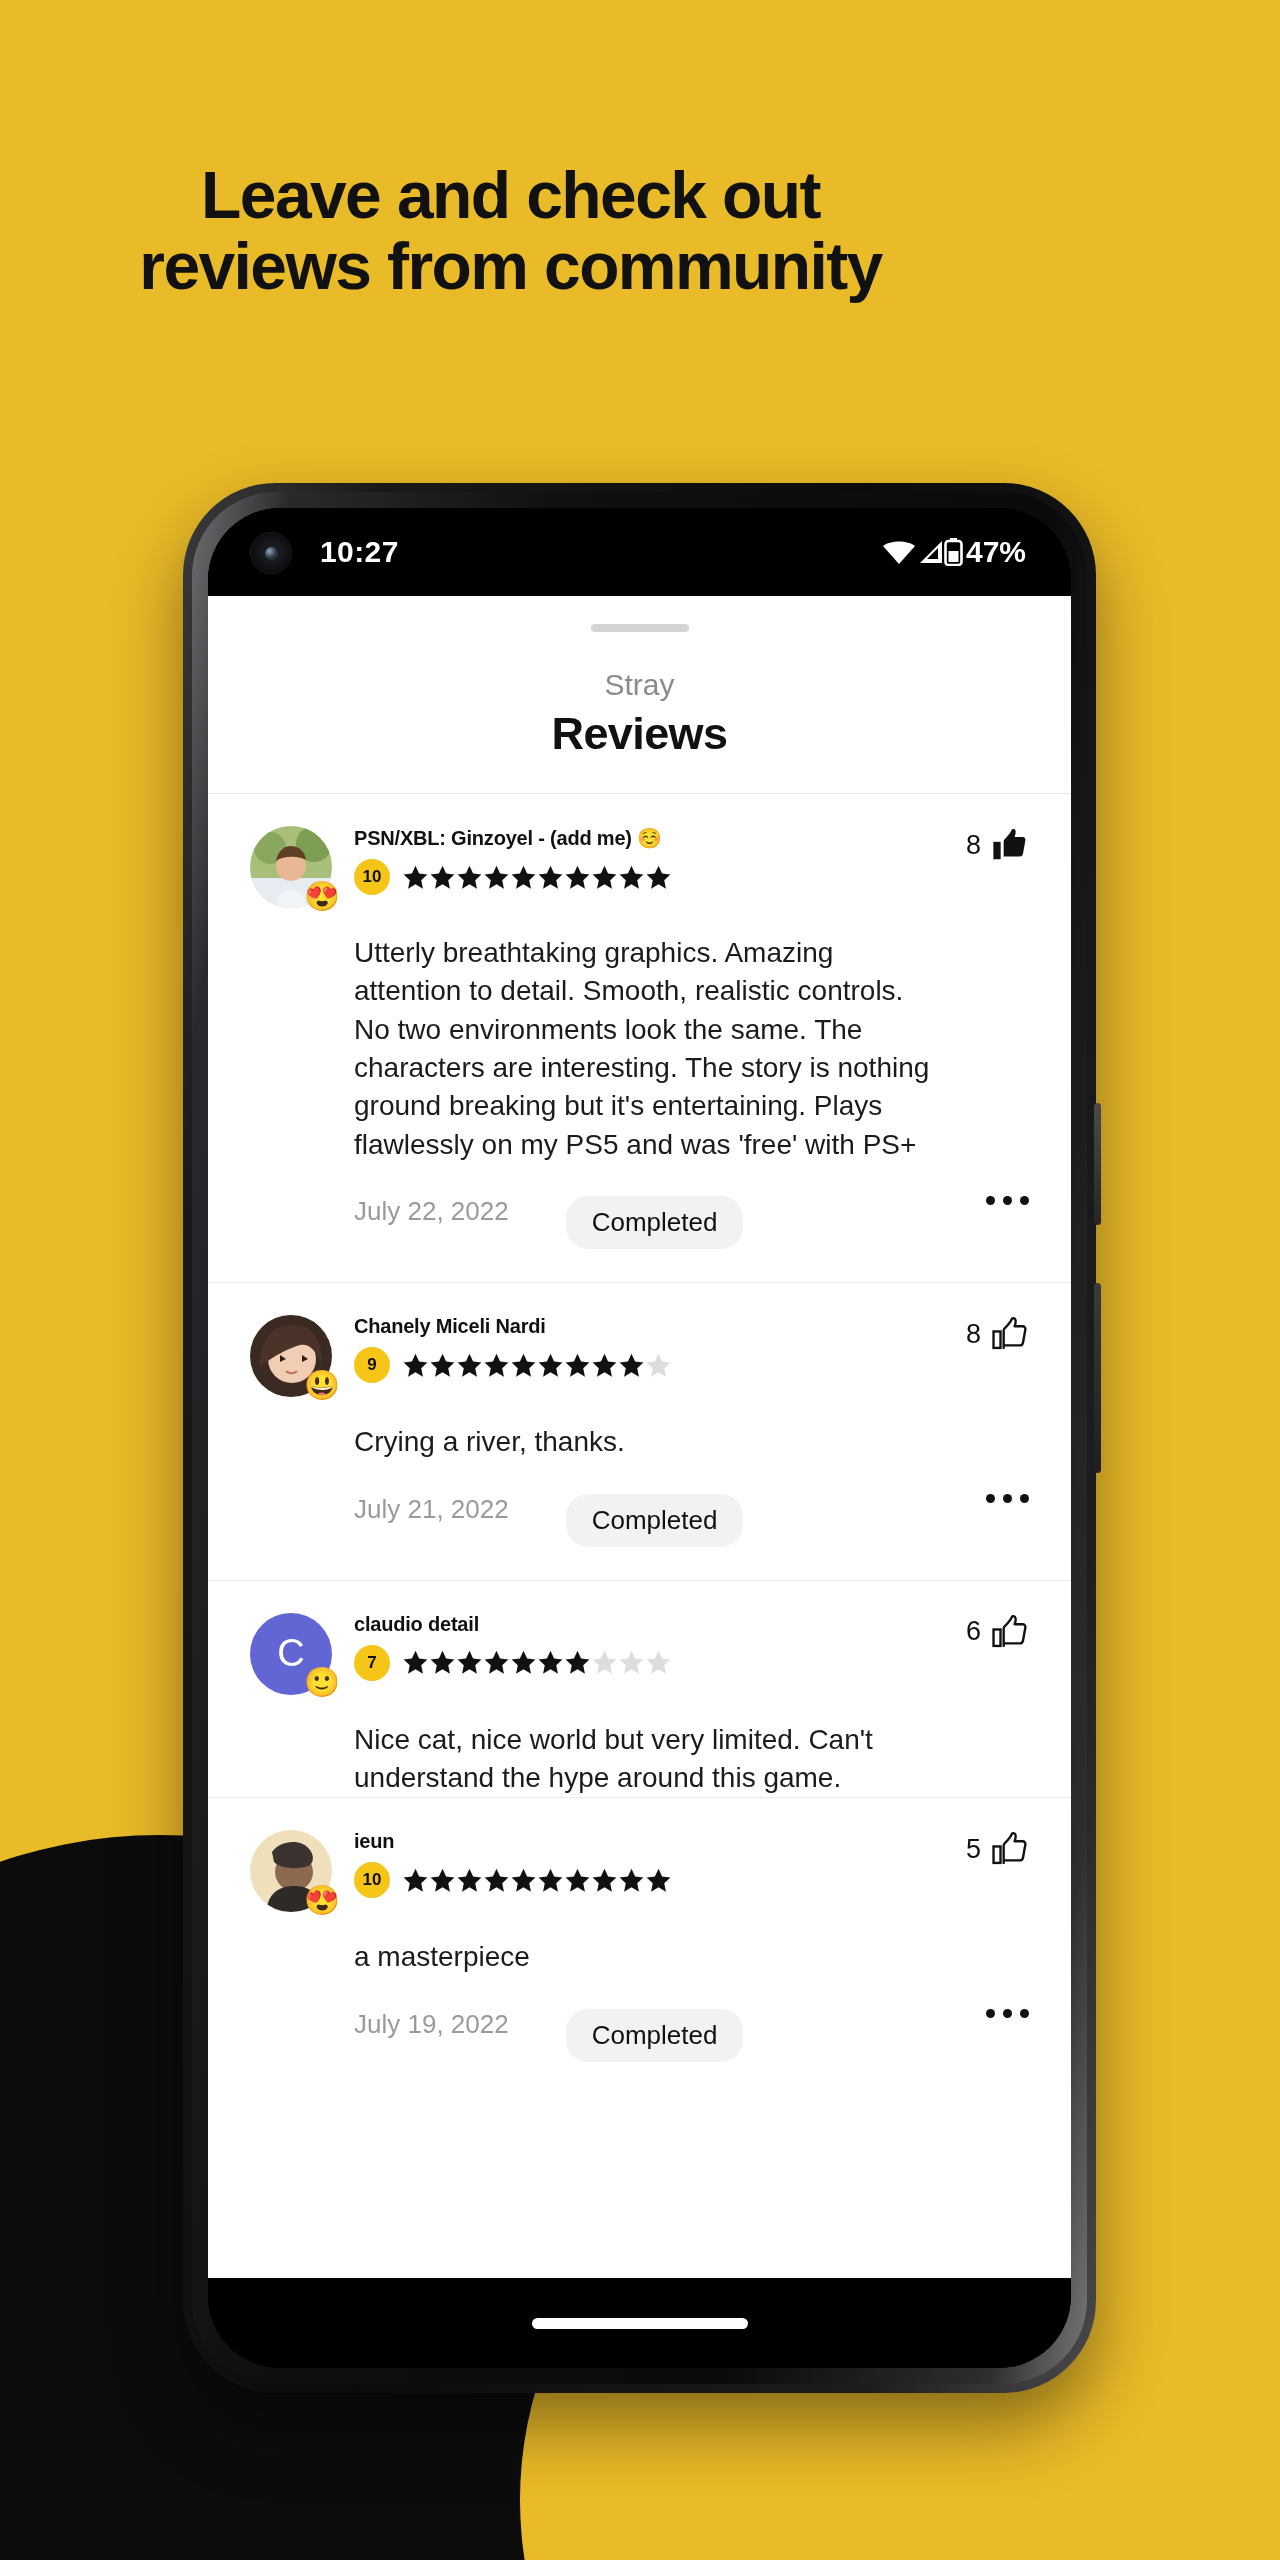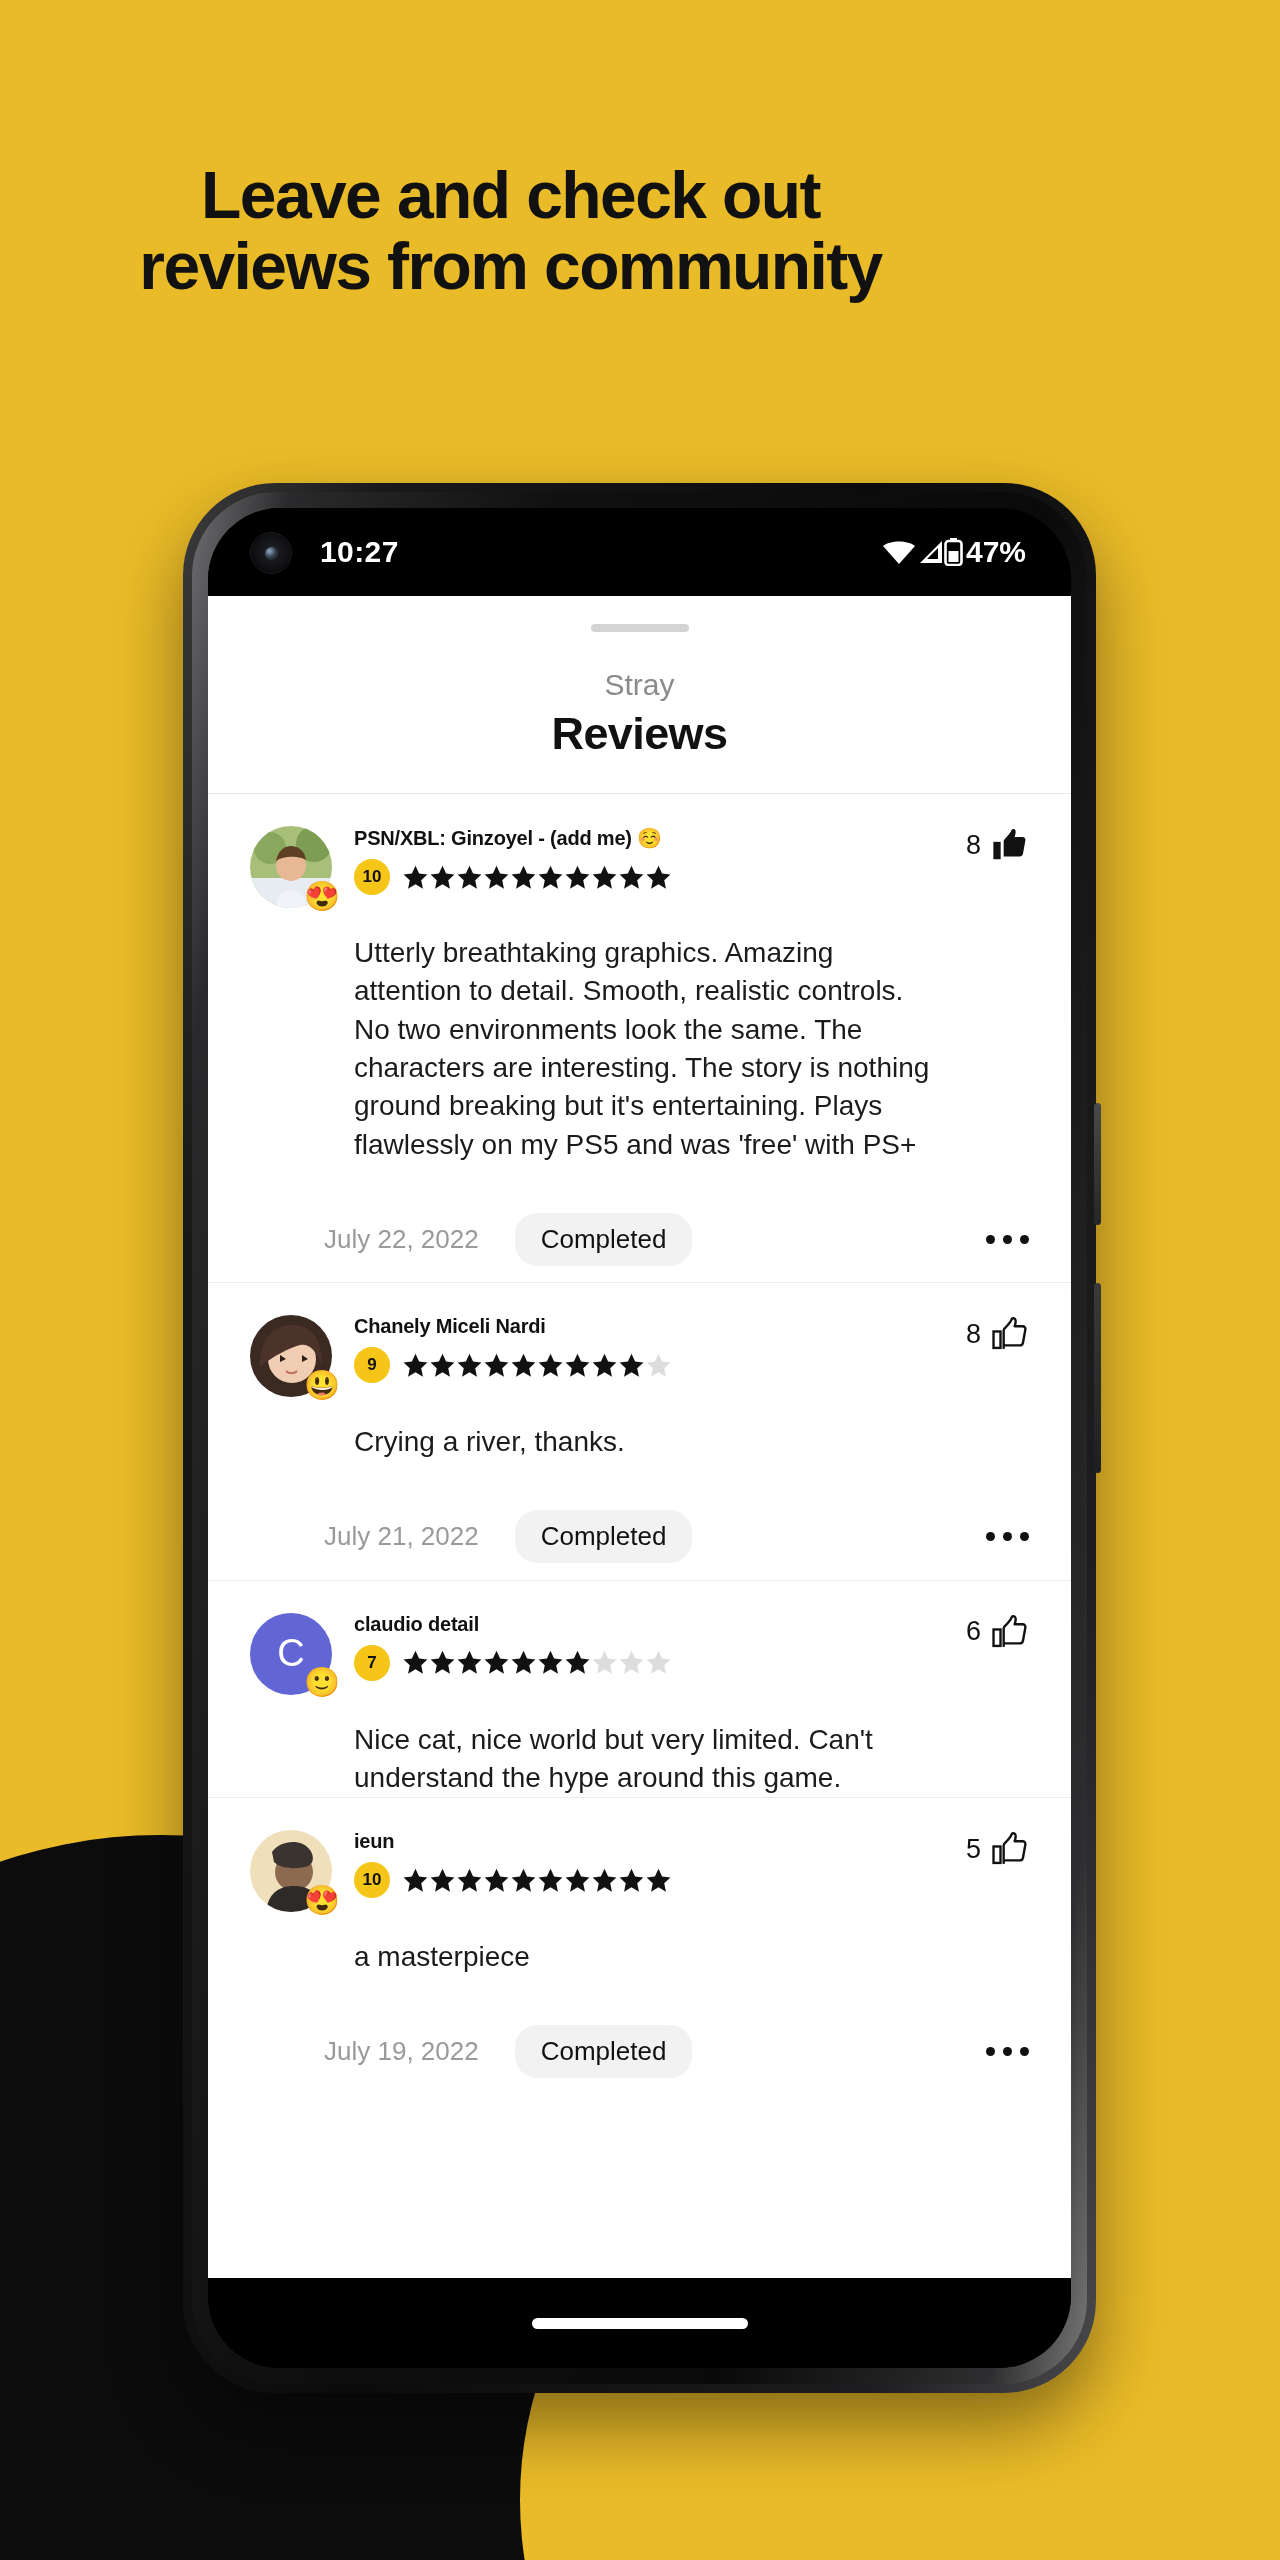--- a/index.html
+++ b/index.html
@@ -207,25 +207,26 @@
   .review-body {
     margin-left: 104px;
     margin-top: 26px;
     font-size: 28px;
     line-height: 1.37;
     color: #1b1b1b;
     max-width: 590px;
   }
 
   .review-foot {
-    margin-left: 74px;
+    margin-left: 104px;
     margin-top: 32px;
     height: 86px;
-    display: flex; align-items: center;
+    display: flex; align-items: flex-start;
     position: relative;
+    gap: 21px;
   }
   .review-date { color: #9a9a9a; font-size: 26px; }
   .status-chip {
     margin-left: 36px;
     background: #f2f2f2;
     border-radius: 22px;
     padding: 11px 26px;
     font-size: 26px;
     color: #111;
     font-weight: normal;

